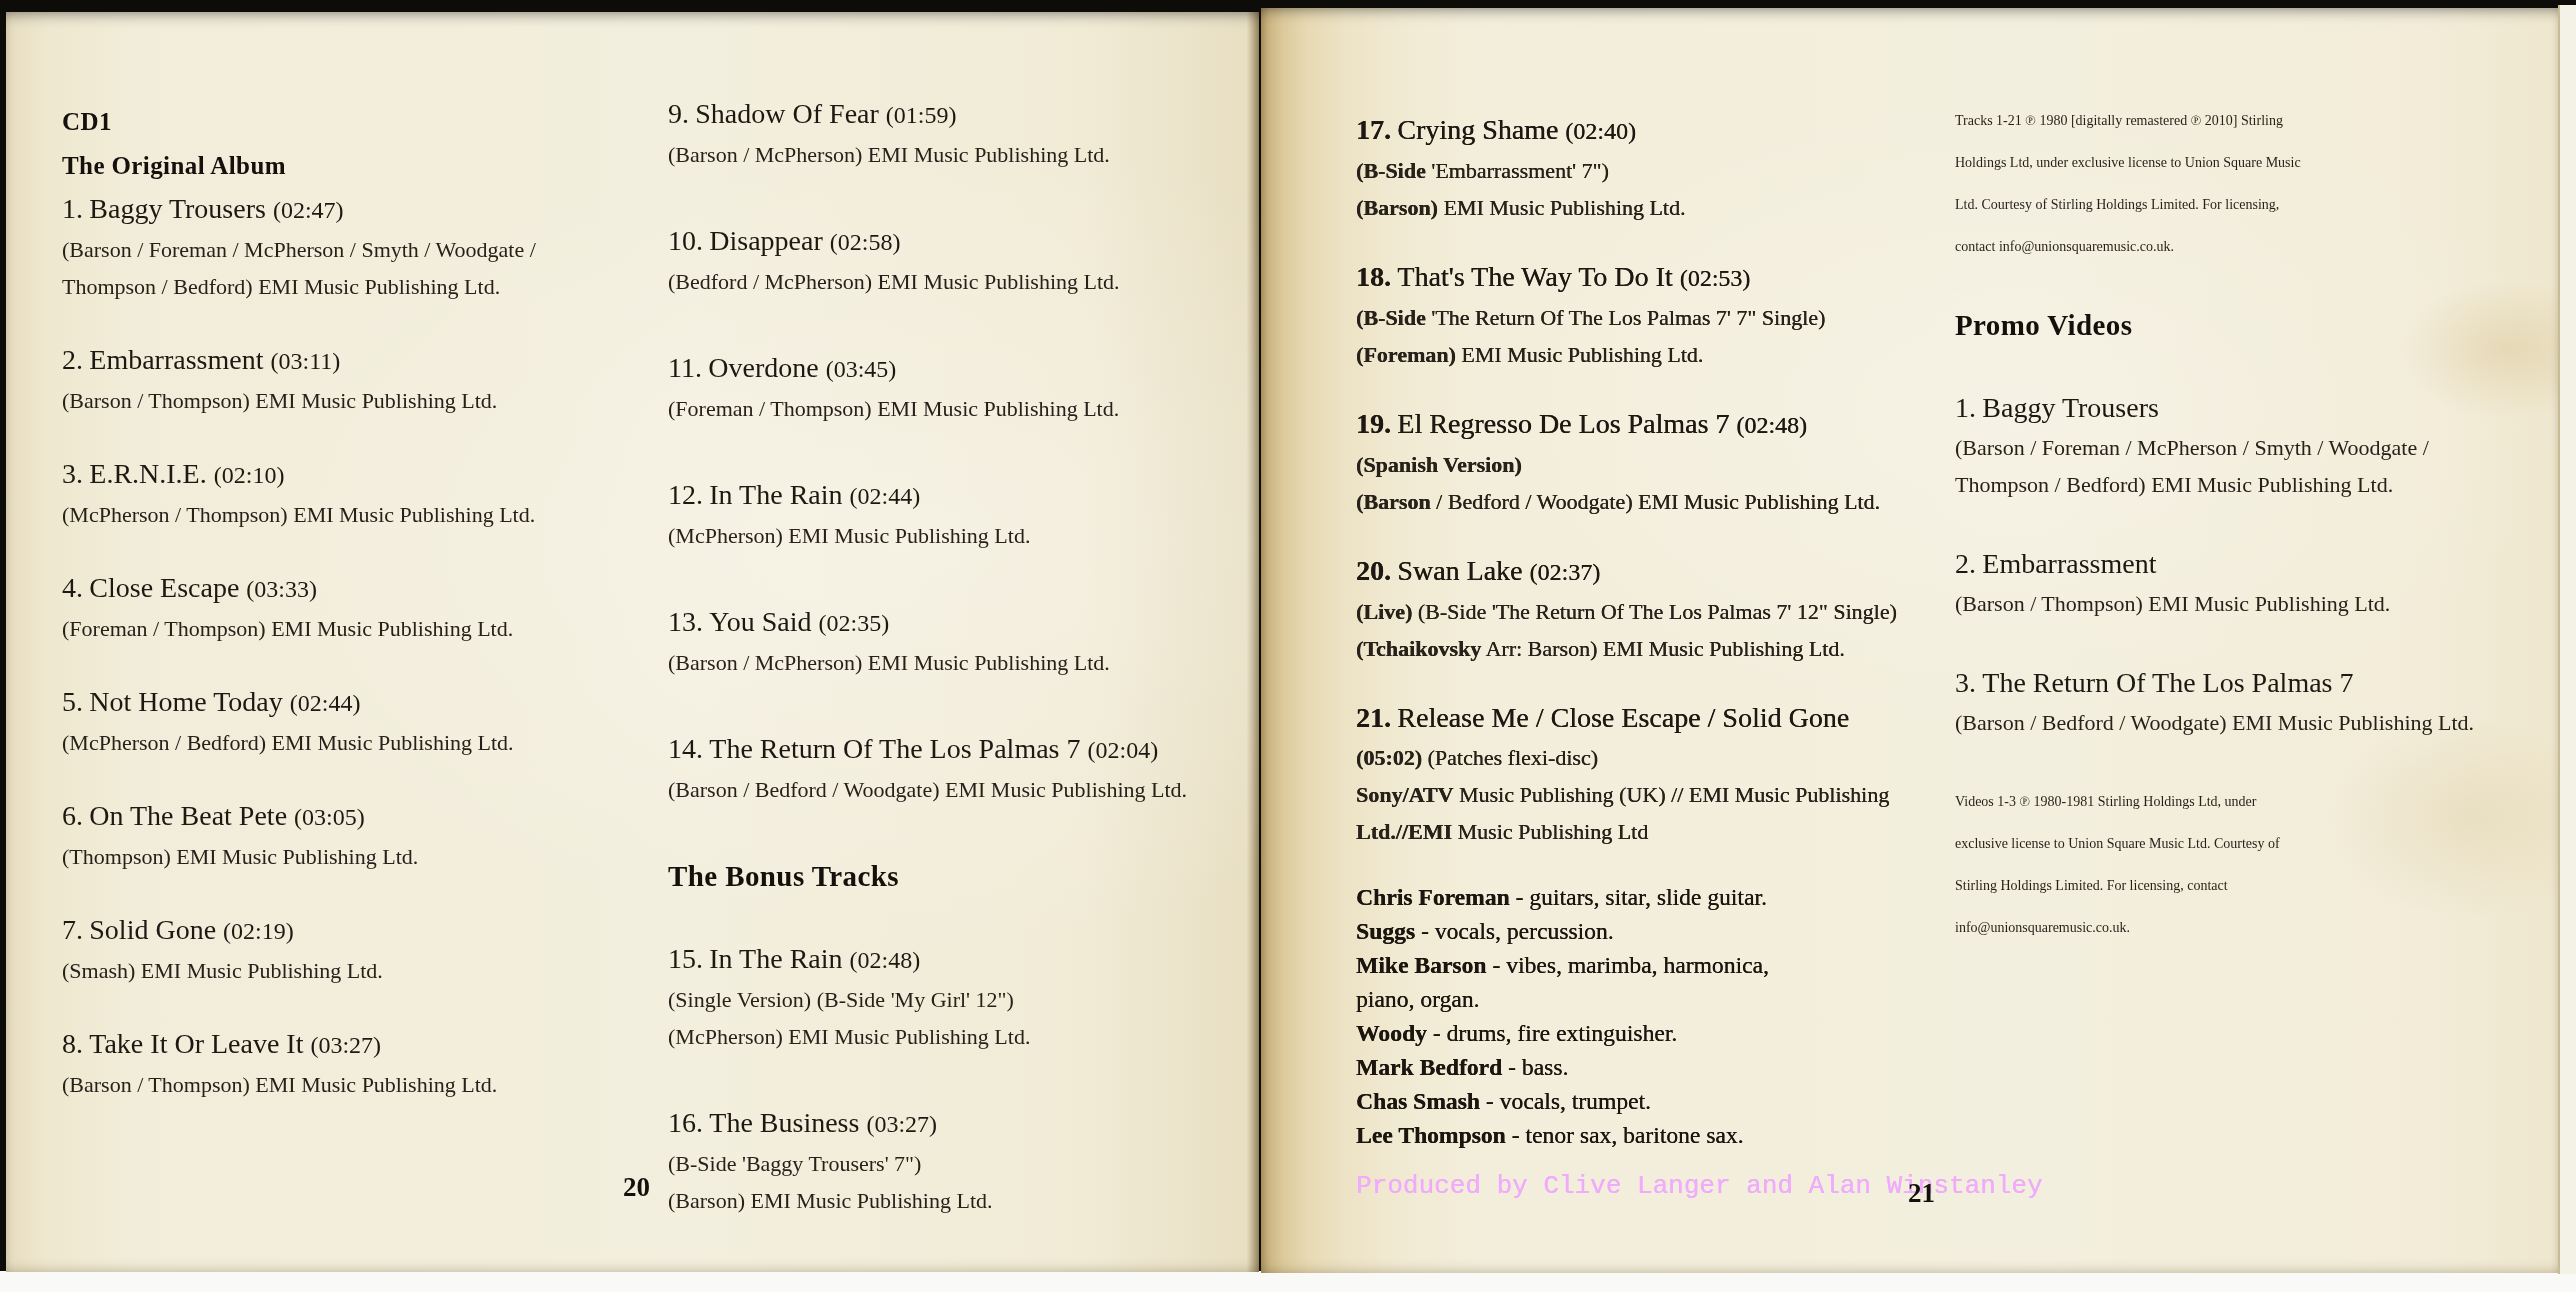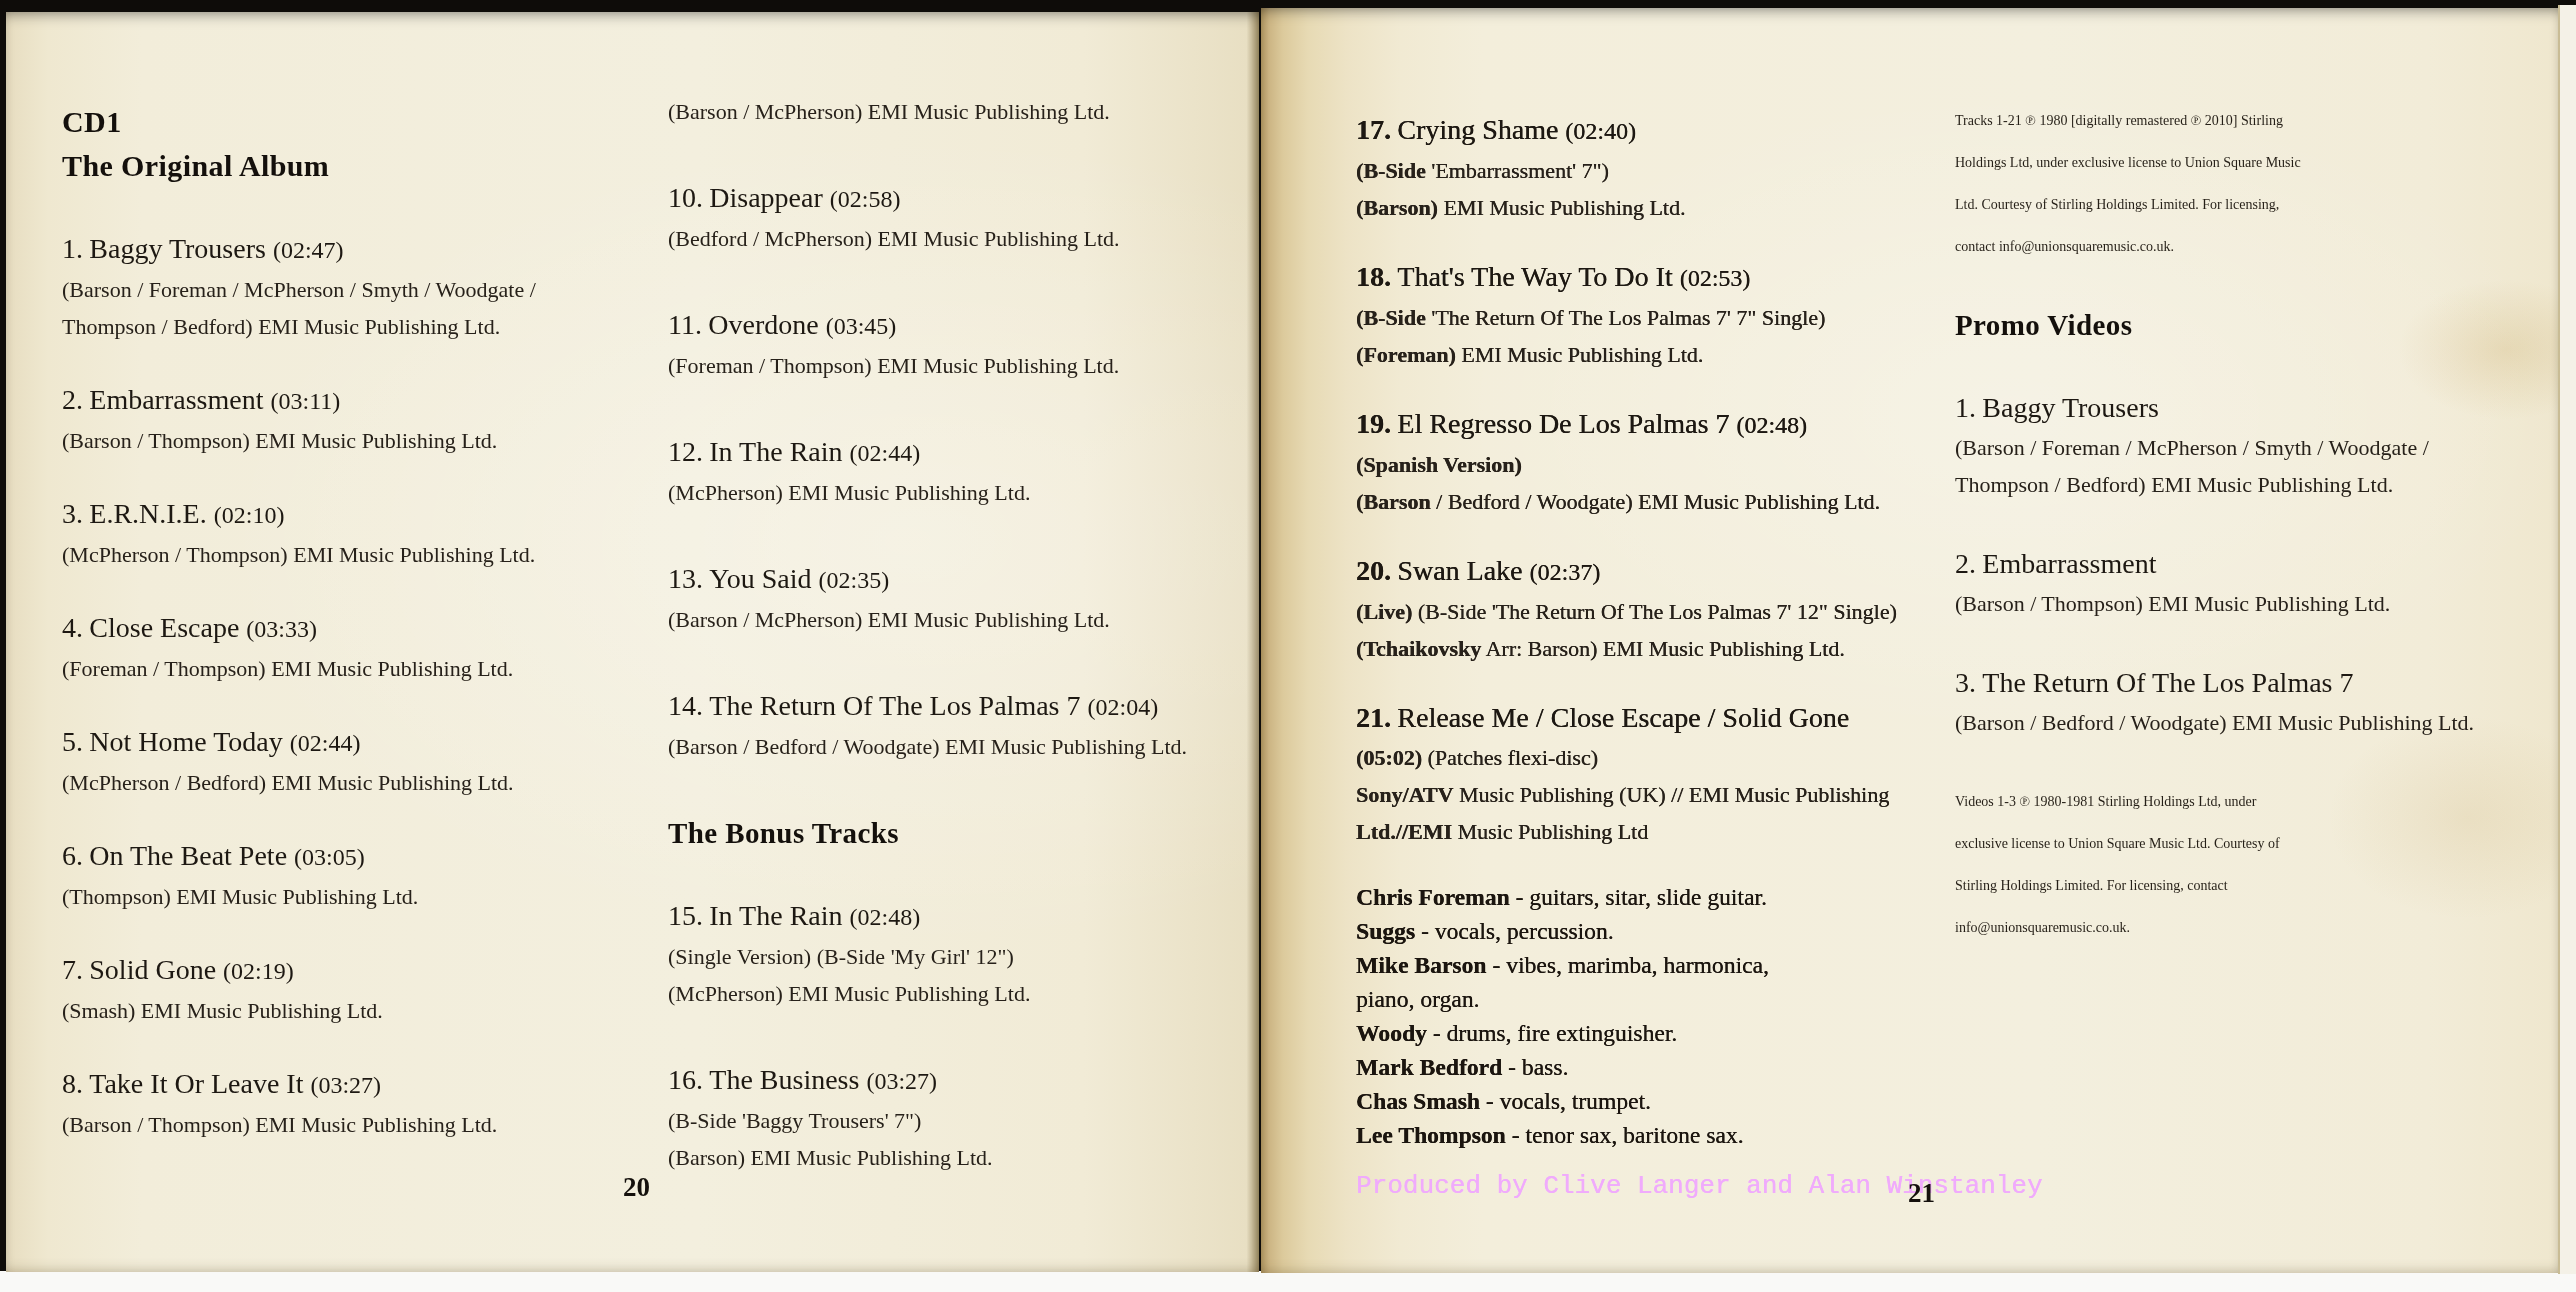--- a/index.html
+++ b/index.html
@@ -31,21 +31,21 @@
     box-shadow: inset 0 9px 14.5px -9px rgba(0,0,0,.55), inset 0 -7.2px 12.7px -7.2px rgba(90,70,35,.38);
   }
   
   .col{position:absolute;}
   #col-l1{left:62px;top:100px;width:558px;}
   #col-l2{left:668px;top:93px;width:587px;}
   #col-r1{left:1356px;top:109px;width:613px;}
   #col-r2{left:1955px;top:100px;width:587px;}
   #col-r1{color:#17120d;text-shadow:0.3px 0 0 currentColor;}
 
-  .album-header{font-weight:700;font-size:30px;line-height:44px;margin-bottom:40px;color:#14100c;letter-spacing:0.4px;}
+  .album-header{font-weight:700;font-size:25px;line-height:44px;color:#14100c;letter-spacing:0.4px;}
   .section-header{font-weight:700;font-size:29px;line-height:43px;margin:5.4px 0 40px;color:#14100c;letter-spacing:0.4px;}
 
   .track{margin-bottom:34px;}
   #col-l2 .track{margin-bottom:47px;}
   #col-r1 .track{margin-bottom:30px;}
   #col-r2 .track{margin-bottom:40px;}
   .track-title{font-size:28px;line-height:42px;white-space:nowrap;color:#1d1812;}
   .track-title .tnum{margin-right:6.3px;}
   .track-title .tnum.bn{font-weight:700;}
   .track-title .time{font-size:24px;}
@@ -110,20 +110,21 @@
         <div class="track-title"><span class="tnum">7.</span>Solid Gone <span class="time">(02:19)</span></div>
         <div class="track-detail">(Smash) EMI Music Publishing Ltd.</div>
       </div>
       <div class="track">
         <div class="track-title"><span class="tnum">8.</span>Take It Or Leave It <span class="time">(03:27)</span></div>
         <div class="track-detail">(Barson / Thompson) EMI Music Publishing Ltd.</div>
       </div>
     </div>
   <div id="col-l2" class="col">
       <div class="track">
+        <div class="track-title"><span class="tnum">9.</span>Shadow Of Fear <span class="time">(01:59)</span></div>
         <div class="track-detail">(Barson / McPherson) EMI Music Publishing Ltd.</div>
       </div>
       <div class="track">
         <div class="track-title"><span class="tnum">10.</span>Disappear <span class="time">(02:58)</span></div>
         <div class="track-detail">(Bedford / McPherson) EMI Music Publishing Ltd.</div>
       </div>
       <div class="track">
         <div class="track-title"><span class="tnum">11.</span>Overdone <span class="time">(03:45)</span></div>
         <div class="track-detail">(Foreman / Thompson) EMI Music Publishing Ltd.</div>
       </div>

